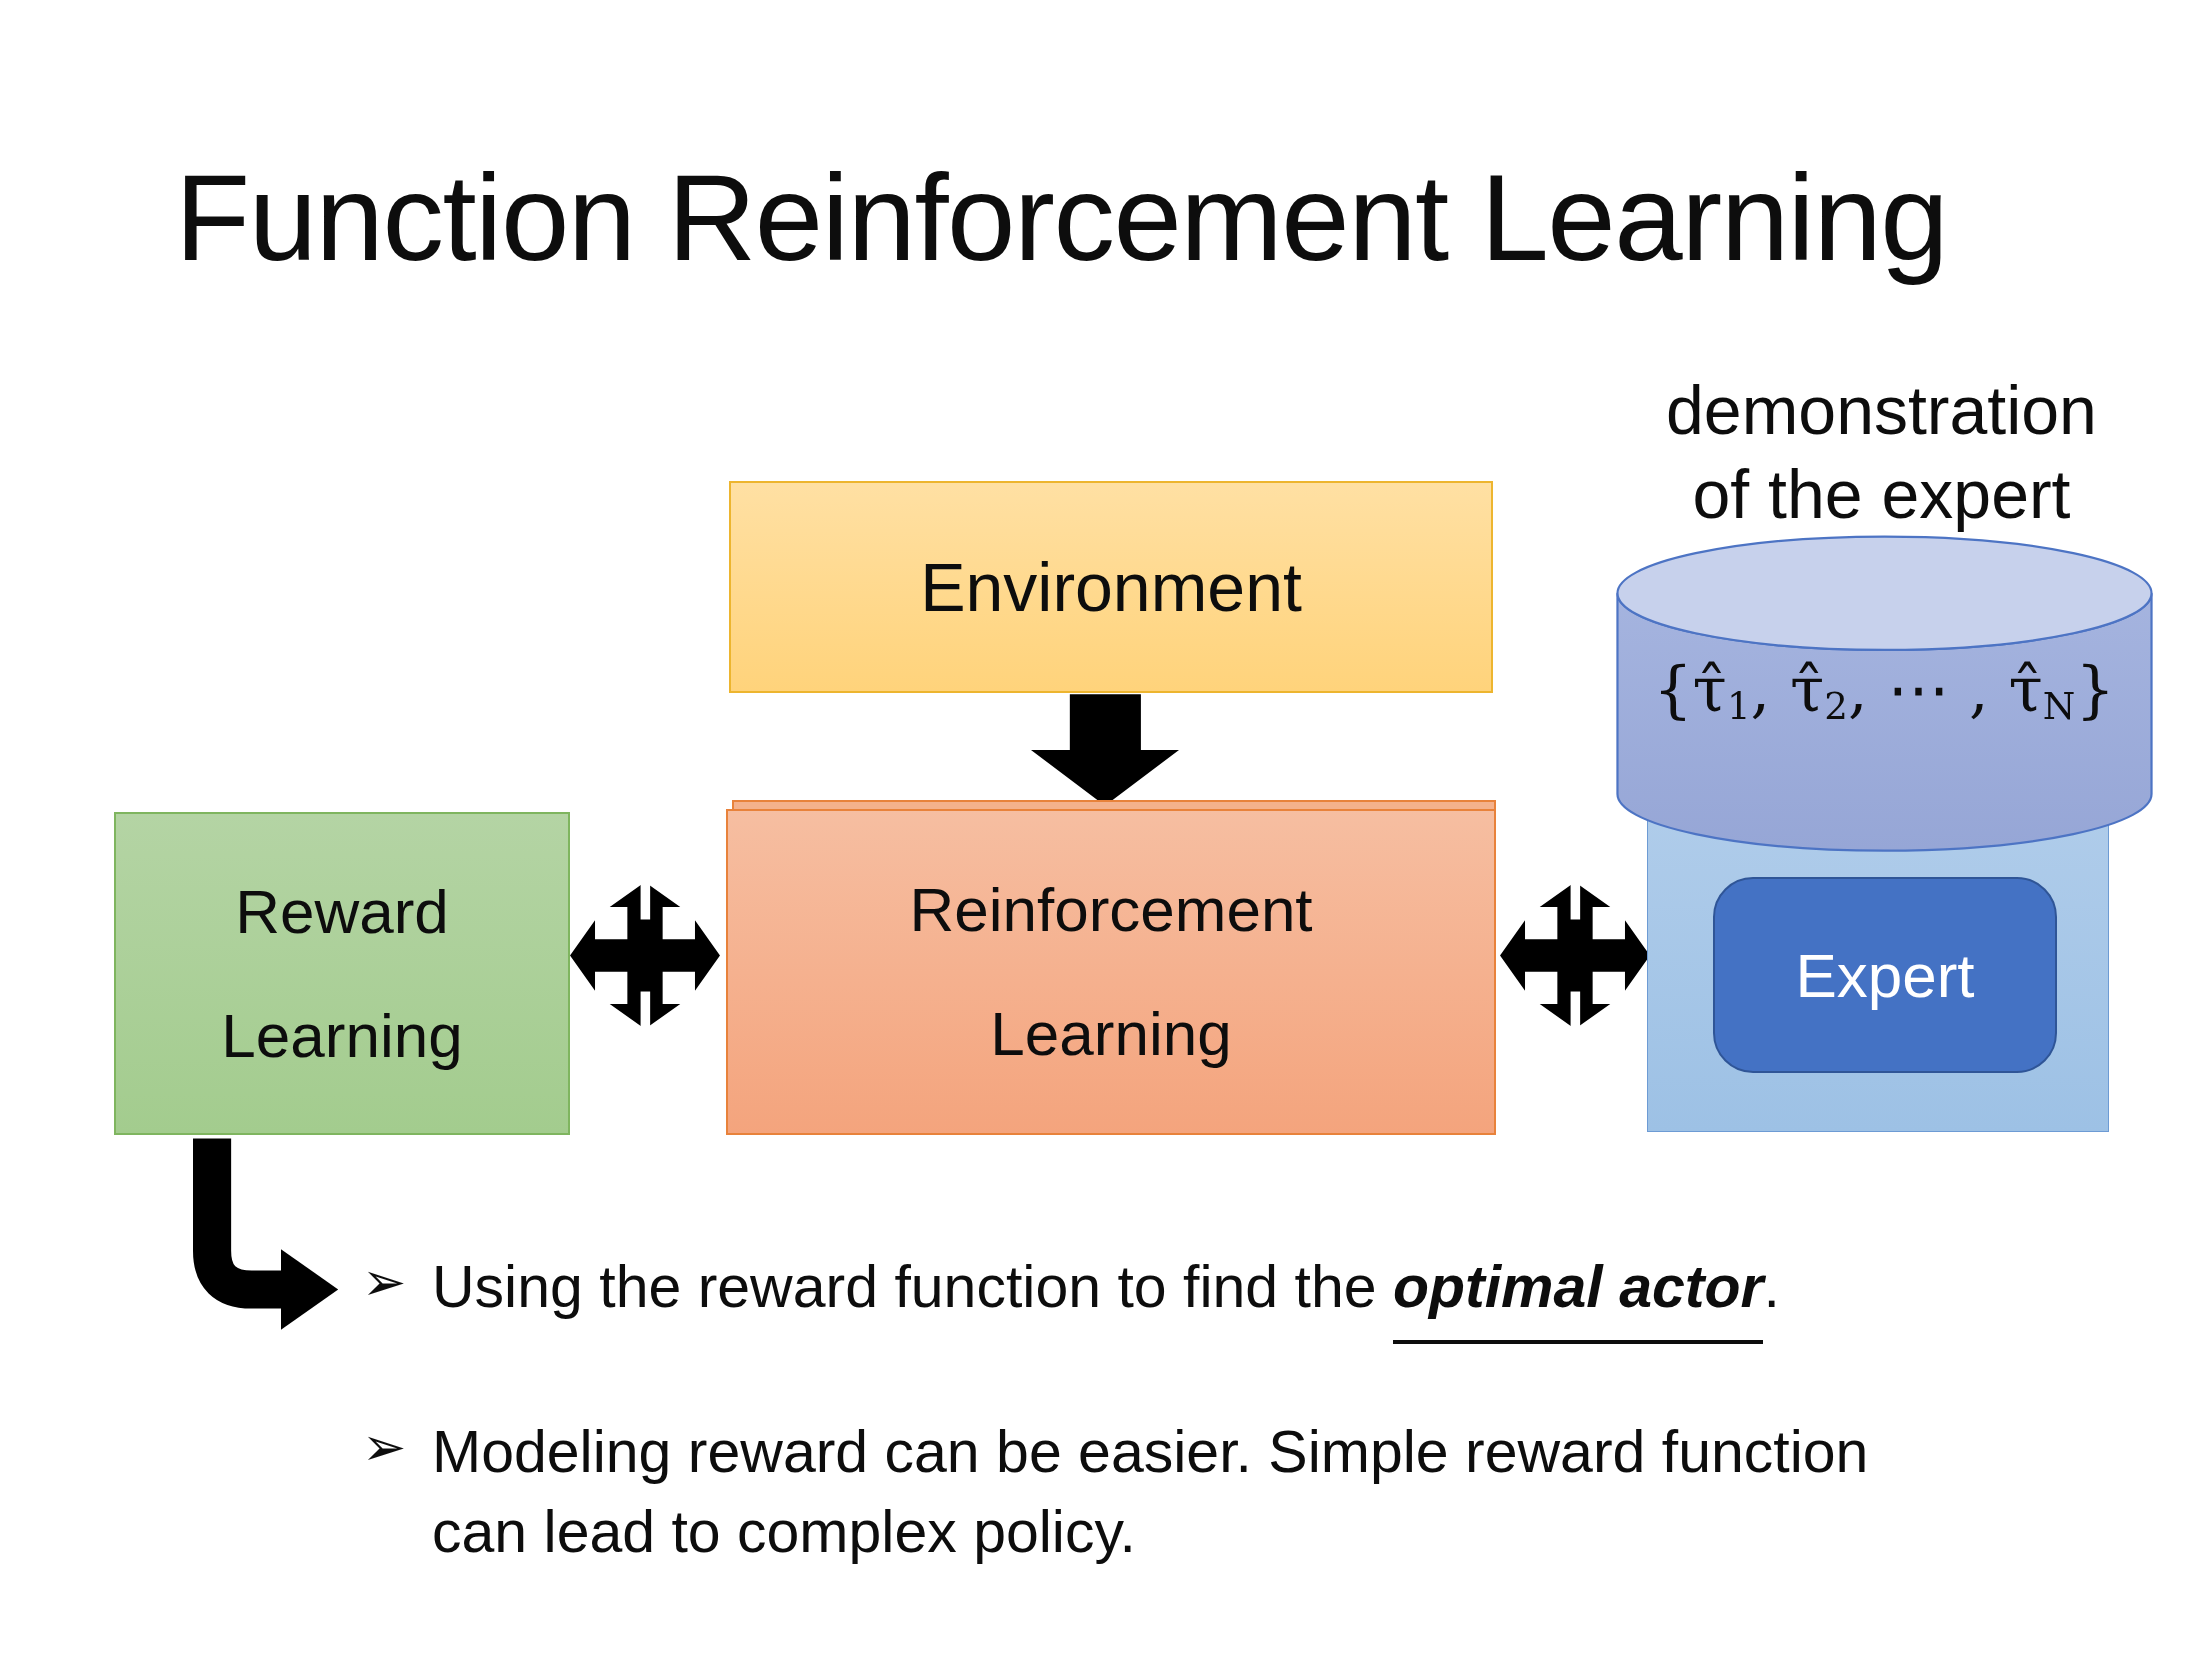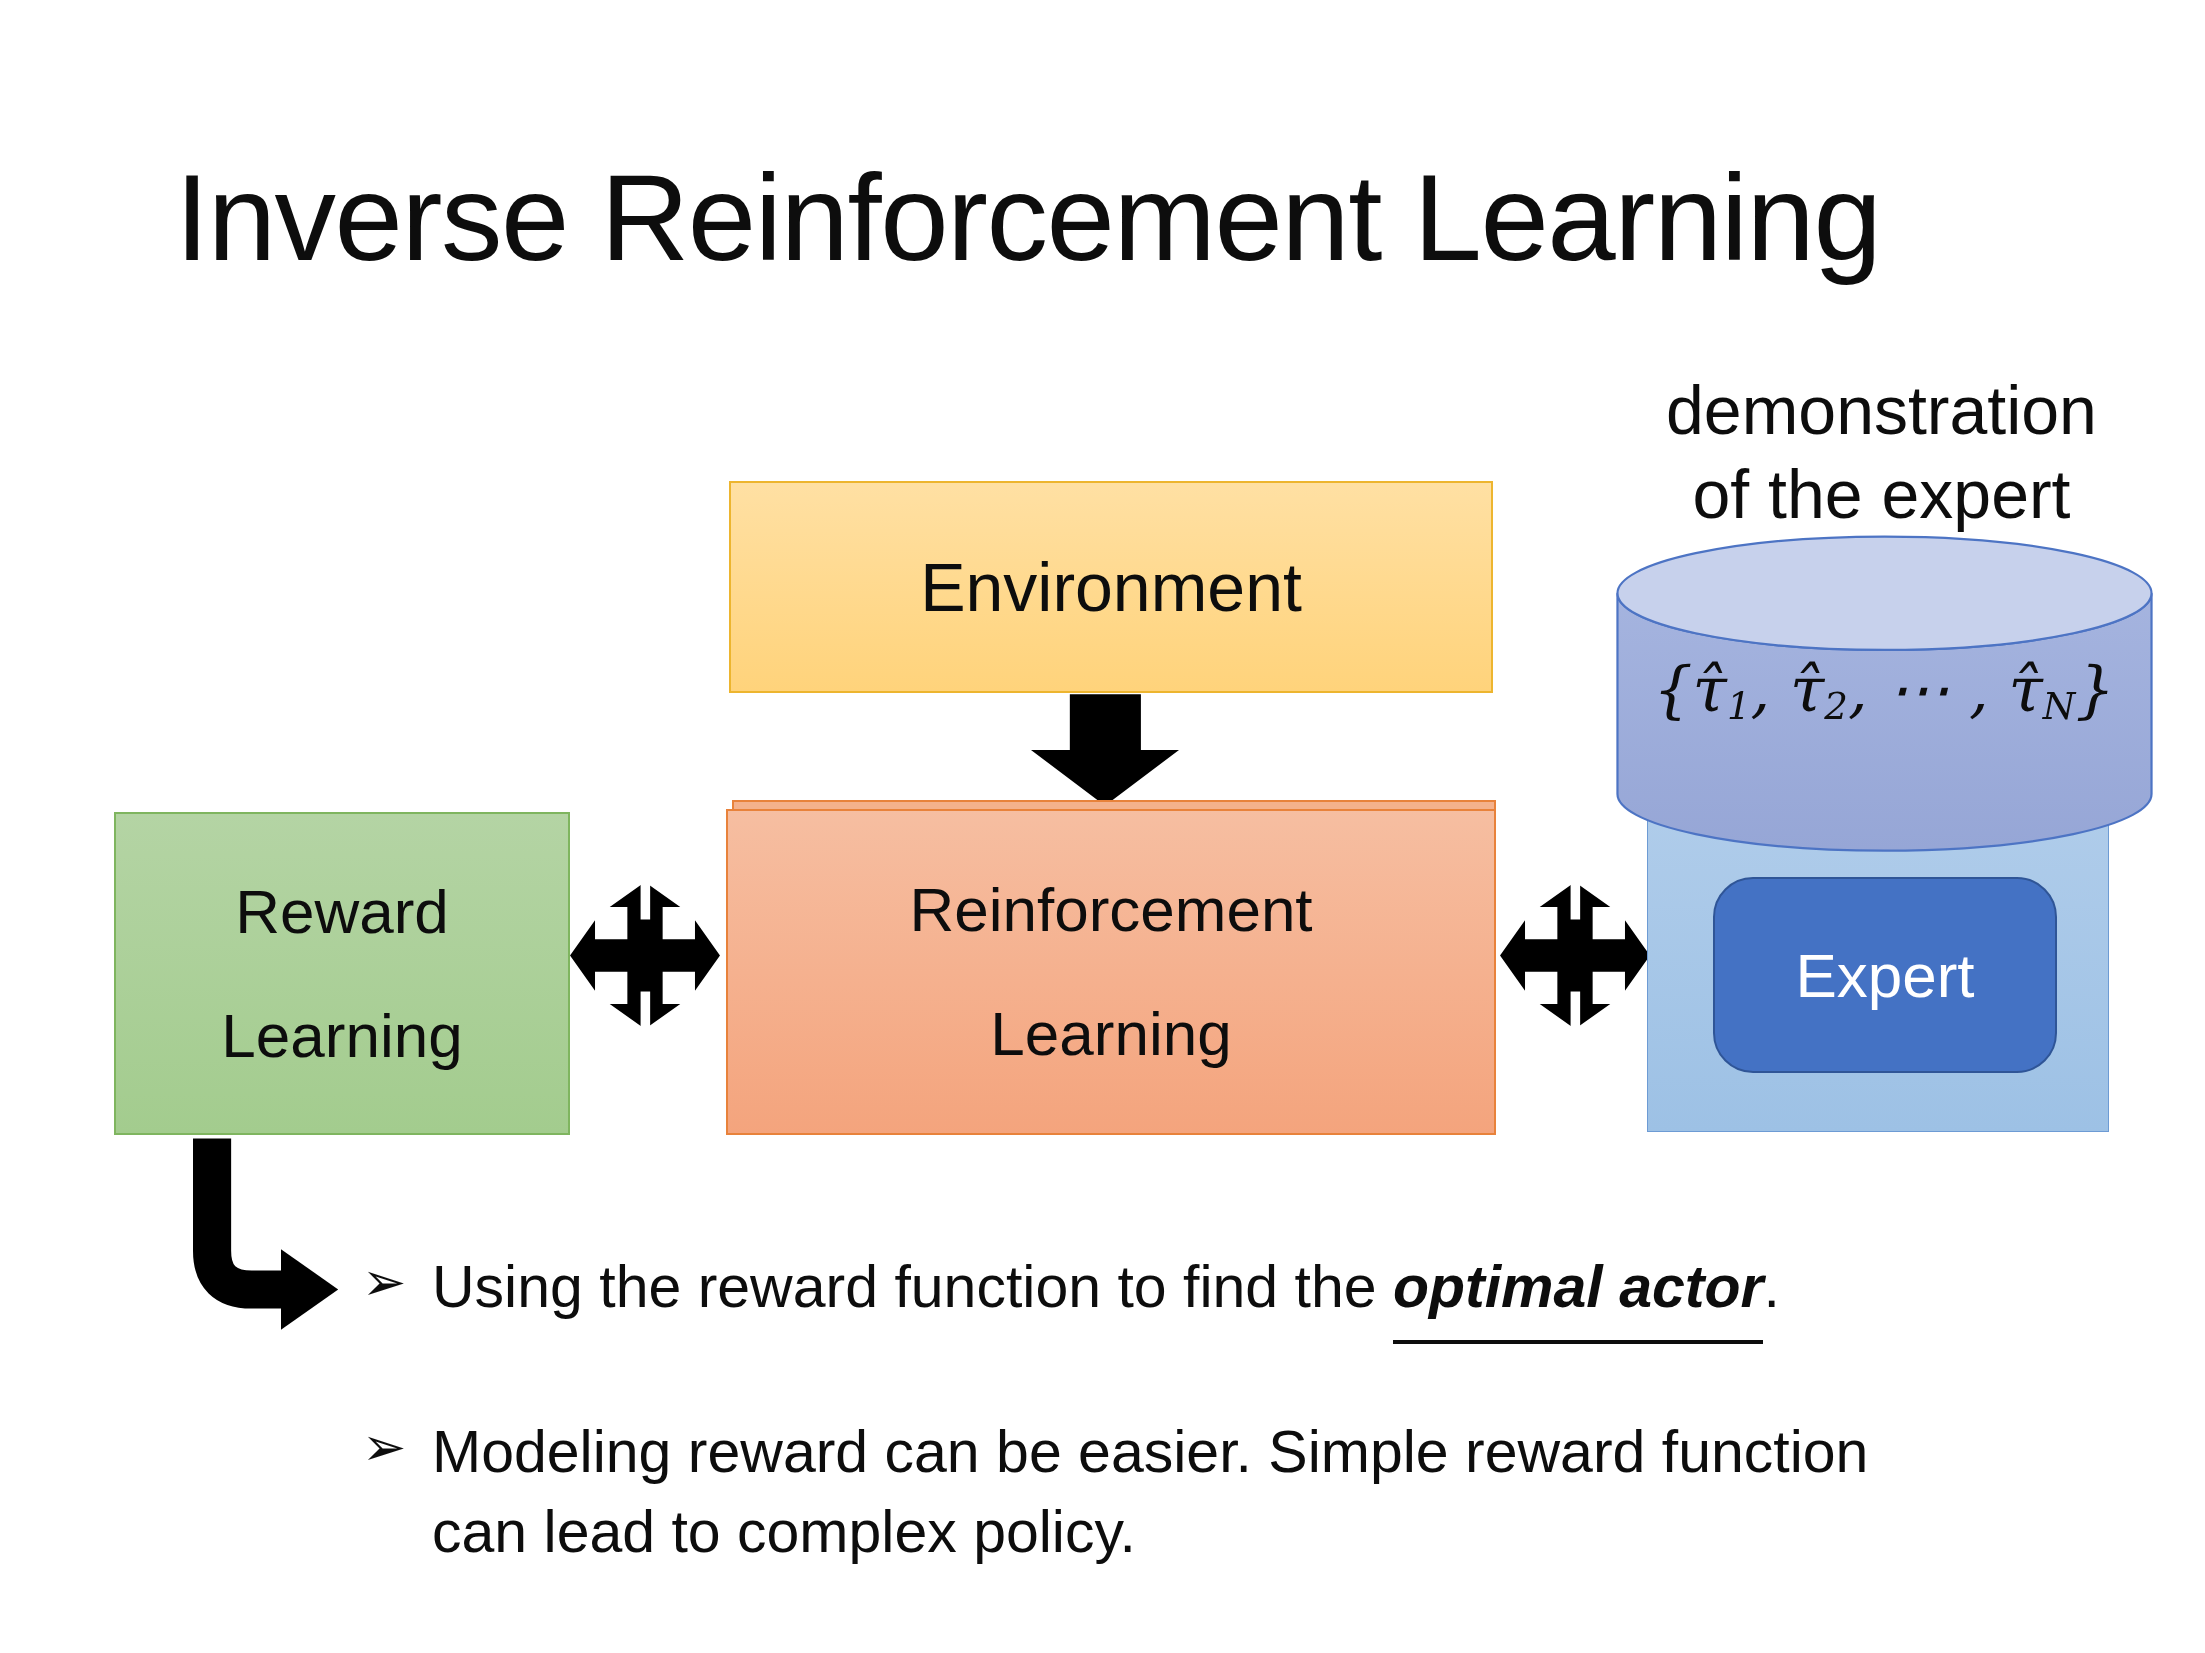--- a/index.html
+++ b/index.html
@@ -57,21 +57,21 @@
   }
   .expert-box{
     left:1705px;top:877px;width:344px;height:196px;box-sizing:border-box;
     background:#4472C4;border:2.9px solid #2F5597;border-radius:40px;
     display:flex;align-items:center;justify-content:center;
     font-size:62px;color:#ffffff;margin-left:8px;
   }
 
   .formula{
     left:1621px;top:653px;width:526px;
-    text-align:center;font-family:"DejaVu Serif",serif;font-style:italic;
+    text-align:center;font-family:"DejaVu Serif",serif;
     font-size:62px;color:#0d0d0d;white-space:nowrap;
   }
   .formula .sub{font-size:0.6em;position:relative;top:0.22em;}
 
   .bullet{display:flex;align-items:flex-start;color:#0d0d0d;}
   .bullet .glyph{
     font-family:"DejaVu Sans",sans-serif;font-size:53px;line-height:1.3;
     width:70px;flex:0 0 70px;
   }
   .bullet .text{font-size:59px;line-height:1.35;}
@@ -80,21 +80,21 @@
   .emph{
     font-weight:bold;font-style:italic;
     border-bottom:4.4px solid #0d0d0d;padding-bottom:20px;
   }
 </style>
 </head>
 <body>
 
 <div class="slide">
 
-  <div class="abs title">Inverse Reinforcement Learning</div>
+  <div class="abs title">Function Reinforcement Learning</div>
 
   <div class="abs annotation">
     <div>demonstration</div>
     <div>of the expert</div>
   </div>
 
   <div class="abs env-box">
     <span class="shape-label">Environment</span>
   </div>
 

